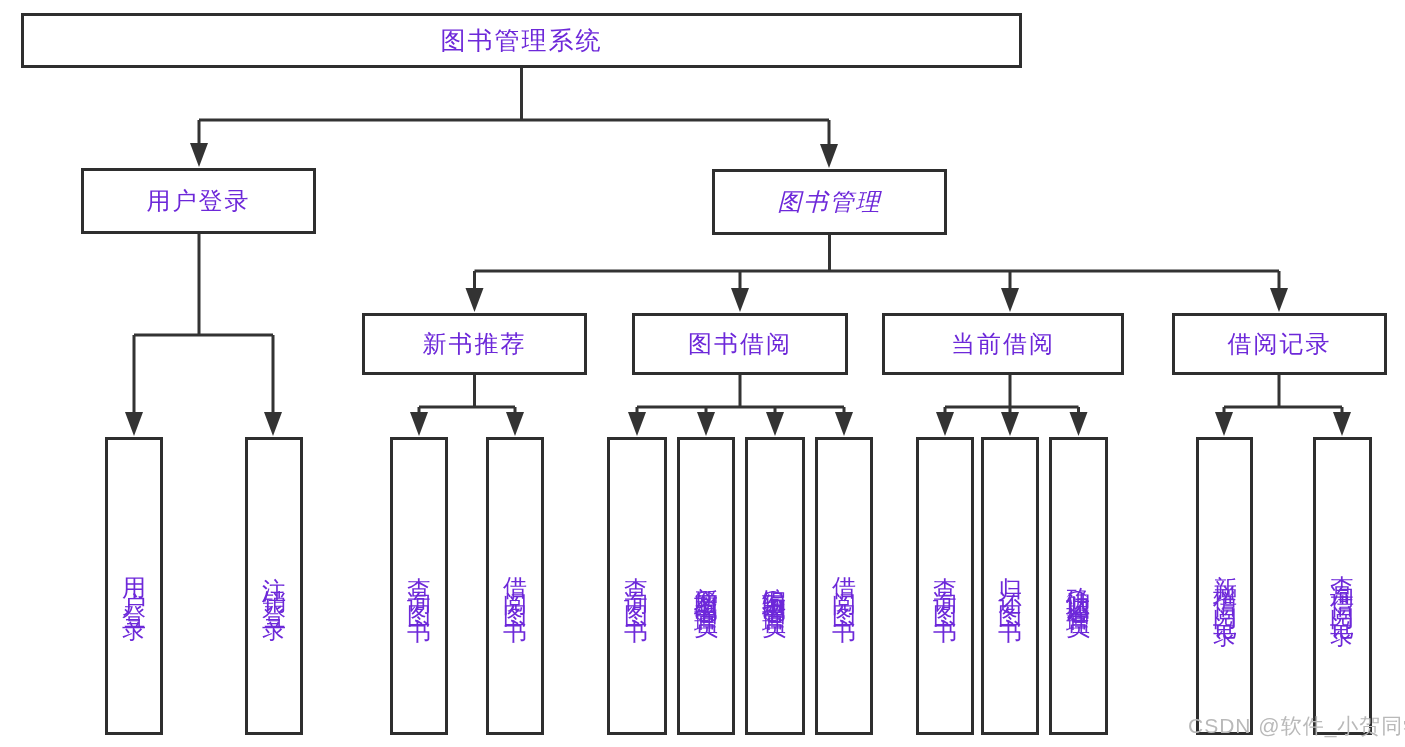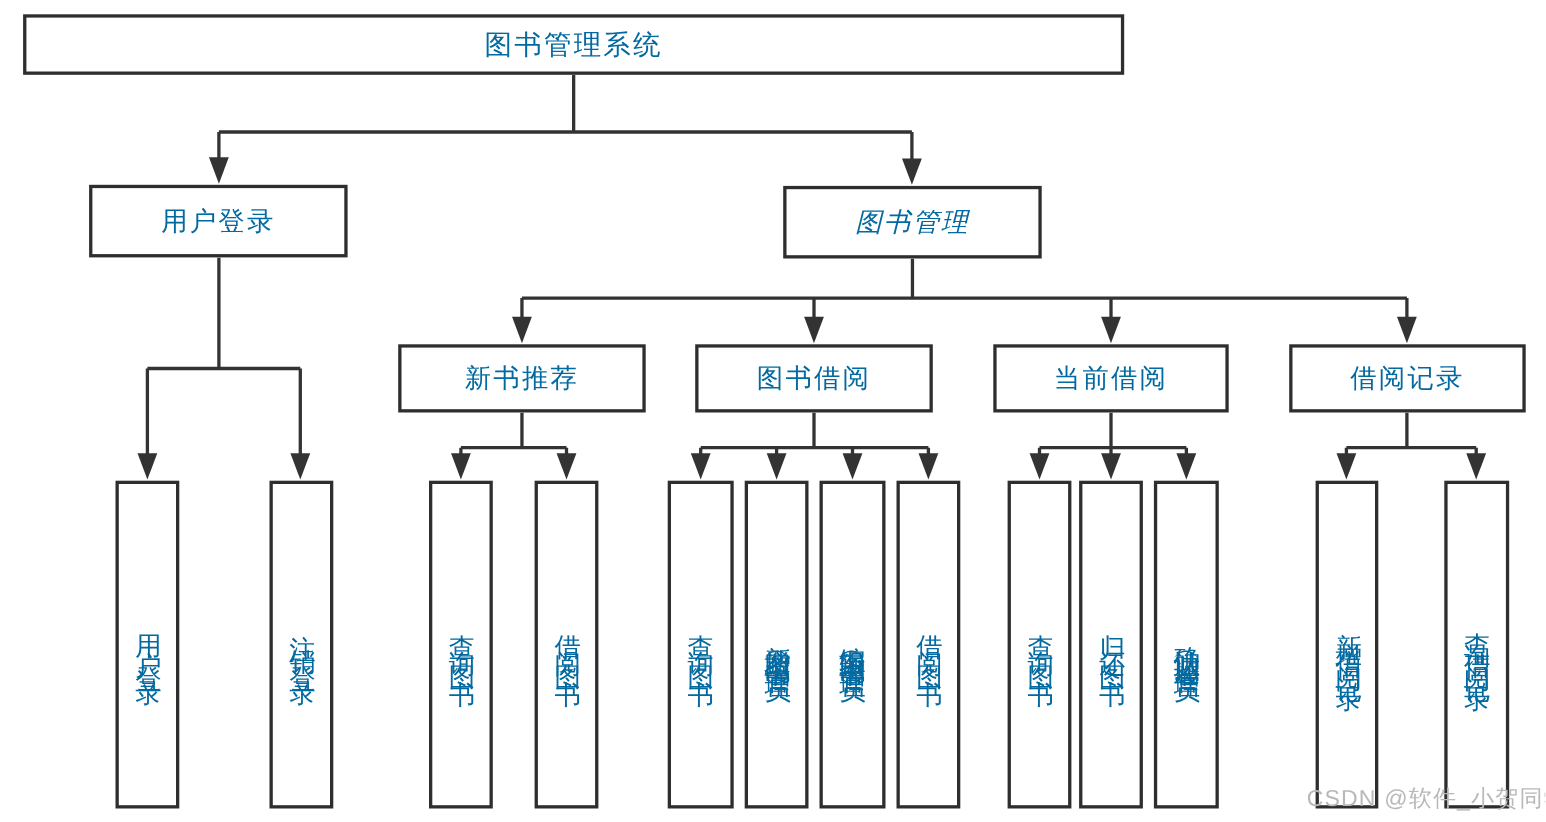--- a/index.html
+++ b/index.html
@@ -15,38 +15,38 @@
     position: absolute;
     left: 0; top: 0;
     width: 1405px; height: 747px;
     z-index: 1;
   }
   .node {
     position: absolute;
     box-sizing: border-box;
     border: 3px solid #2e2e2e;
     background: #ffffff;
-    color: #0369a1;
+    color: #6d28d9;
     z-index: 2;
   }
   
   .hnode {
     display: flex;
     align-items: center;
     justify-content: center;
     font-size: 24px;
     letter-spacing: 2px;
     white-space: nowrap;
   }
   .n-root  { left: 21px;   top: 13px;  width: 1001px; height: 55px; font-size: 25px; }
   .n-login { left: 81px;   top: 168px; width: 235px;  height: 66px; }
   .n-mgmt  { left: 712px;  top: 169px; width: 235px;  height: 66px; font-style: italic; }
   .n-rec   { left: 362px;  top: 313px; width: 225px;  height: 62px; }
   .n-bor   { left: 632px;  top: 313px; width: 216px;  height: 62px; }
-  .n-cur   { left: 903px;  top: 313px; width: 214px;  height: 62px; }
+  .n-cur   { left: 882px;  top: 313px; width: 242px;  height: 62px; }
   .n-his   { left: 1172px; top: 313px; width: 215px;  height: 62px; }
   
   .vnode {
     top: 437px;
     height: 298px;
     writing-mode: vertical-lr;
     text-orientation: mixed;
     text-align: center;
     font-size: 24px;
     letter-spacing: 14px;

